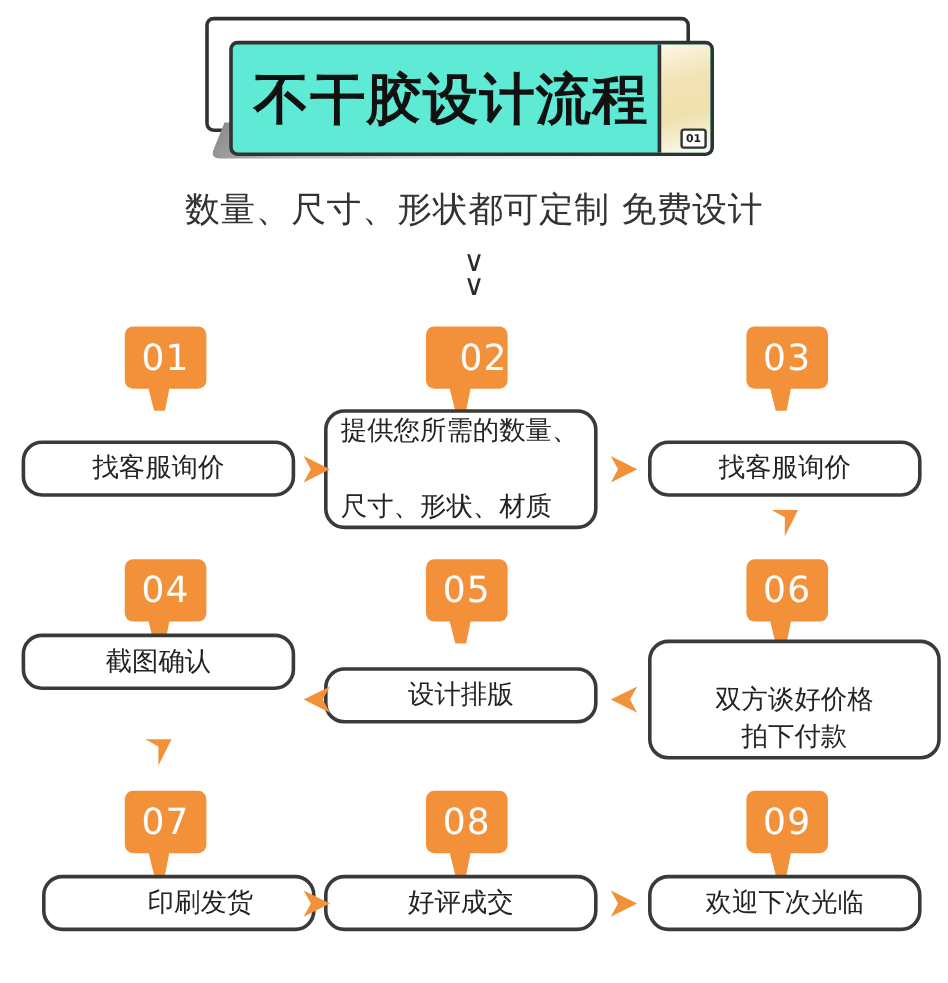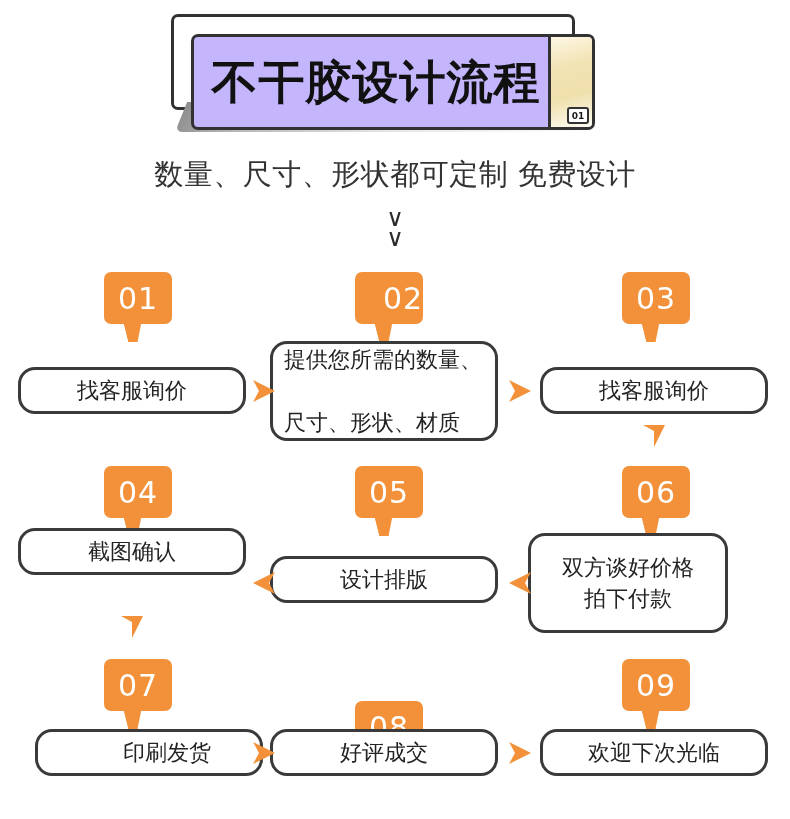--- a/index.html
+++ b/index.html
@@ -47,21 +47,21 @@
     transform-origin: bottom left;
   }
   .banner-front {
     position: absolute;
     left: 20px;
     top: 20px;
     width: 404px;
     height: 96px;
     border: 3px solid #323232;
     border-radius: 7px;
-    background: #c4b5fd;
+    background: #5eead4;
     box-sizing: border-box;
     overflow: hidden;
   }
   .banner-fold {
     position: absolute;
     right: 0px;
     top: 0px;
     width: 44px;
     height: 96px;
     background: linear-gradient(165deg, #fdf7e4 0%, #f2e3b4 32%, #efe0ac 60%, #ffffff 100%);
@@ -232,33 +232,33 @@
 <div class="badge" style="left:355px; top:466px;">
   <span>05</span>
 </div>
 <div class="node node-box" style="left:270px; top:556px; width:228px; height:47px;">
   <div>设计排版</div>
 </div>
 
 <div class="badge" style="left:622px; top:466px;">
   <span>06</span>
 </div>
-<div class="node node-box" style="left:528px; top:533px; width:200px; height:100px;">
+<div class="node node-box" style="left:540px; top:533px; width:244px; height:100px;justify-content:flex-end;">
   <div>双方谈好价格</div>
   <div>拍下付款</div>
 </div>
 
 <div class="badge" style="left:104px; top:659px;">
   <span>07</span>
 </div>
 <div class="node node-box" style="left:35px; top:729px; width:228px; height:47px;padding-left:36px;">
   <div>印刷发货</div>
 </div>
 
-<div class="badge" style="left:355px; top:659px;margin-top:42px;">
+<div class="badge" style="left:355px; top:659px;">
   <span>08</span>
 </div>
 <div class="node node-box" style="left:270px; top:729px; width:228px; height:47px;">
   <div>好评成交</div>
 </div>
 
 <div class="badge" style="left:622px; top:659px;">
   <span>09</span>
 </div>
 <div class="node node-box" style="left:540px; top:729px; width:228px; height:47px;">

